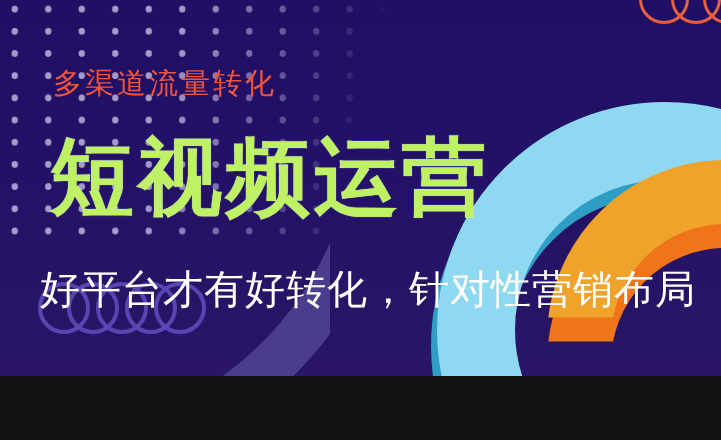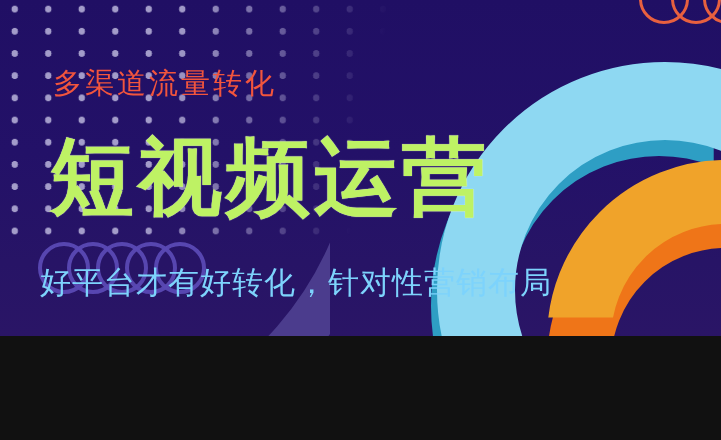--- a/index.html
+++ b/index.html
@@ -3,21 +3,21 @@
 <meta charset="utf-8">
 <style>
   html, body {
     margin: 0;
     padding: 0;
     background: #111;
   }
   #banner {
     position: relative;
     width: 721px;
-    height: 336px;
+    height: 376px;
     overflow: hidden;
     background: #221066;
     font-family: "Liberation Sans", sans-serif;
   }
 
   
   .bg-base {
     position: absolute;
     inset: 0;
     background: linear-gradient(180deg, #200f64 0%, #231168 45%, #271466 78%, #2a1566 100%);
@@ -177,23 +177,23 @@
     color: #bef264;
     font-weight: 700;
     font-family: "DejaVu Sans", "Liberation Sans", sans-serif;
     white-space: nowrap;
     text-shadow: 0 0 1px rgba(255,255,255,0.9);
   }
   .tagline {
     position: absolute;
     left: 40px;
     top: 262px;
-    font-size: 31px;
+    font-size: 40px;
     letter-spacing: 1px;
-    color: #7dd3fc;
+    color: #ffffff;
     font-weight: 400;
     font-family: "Liberation Serif", "DejaVu Serif", serif;
     white-space: nowrap;
   }
 </style>
 </head>
 <body>
 
 <div id="banner">
 

